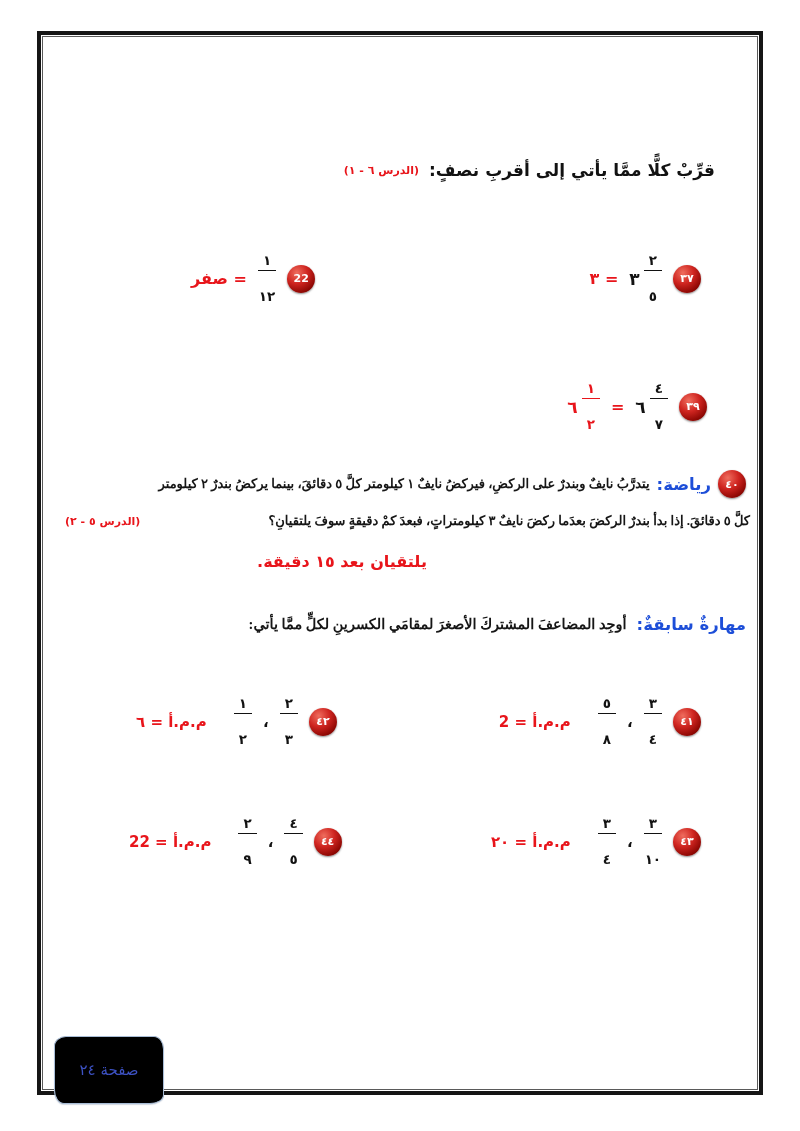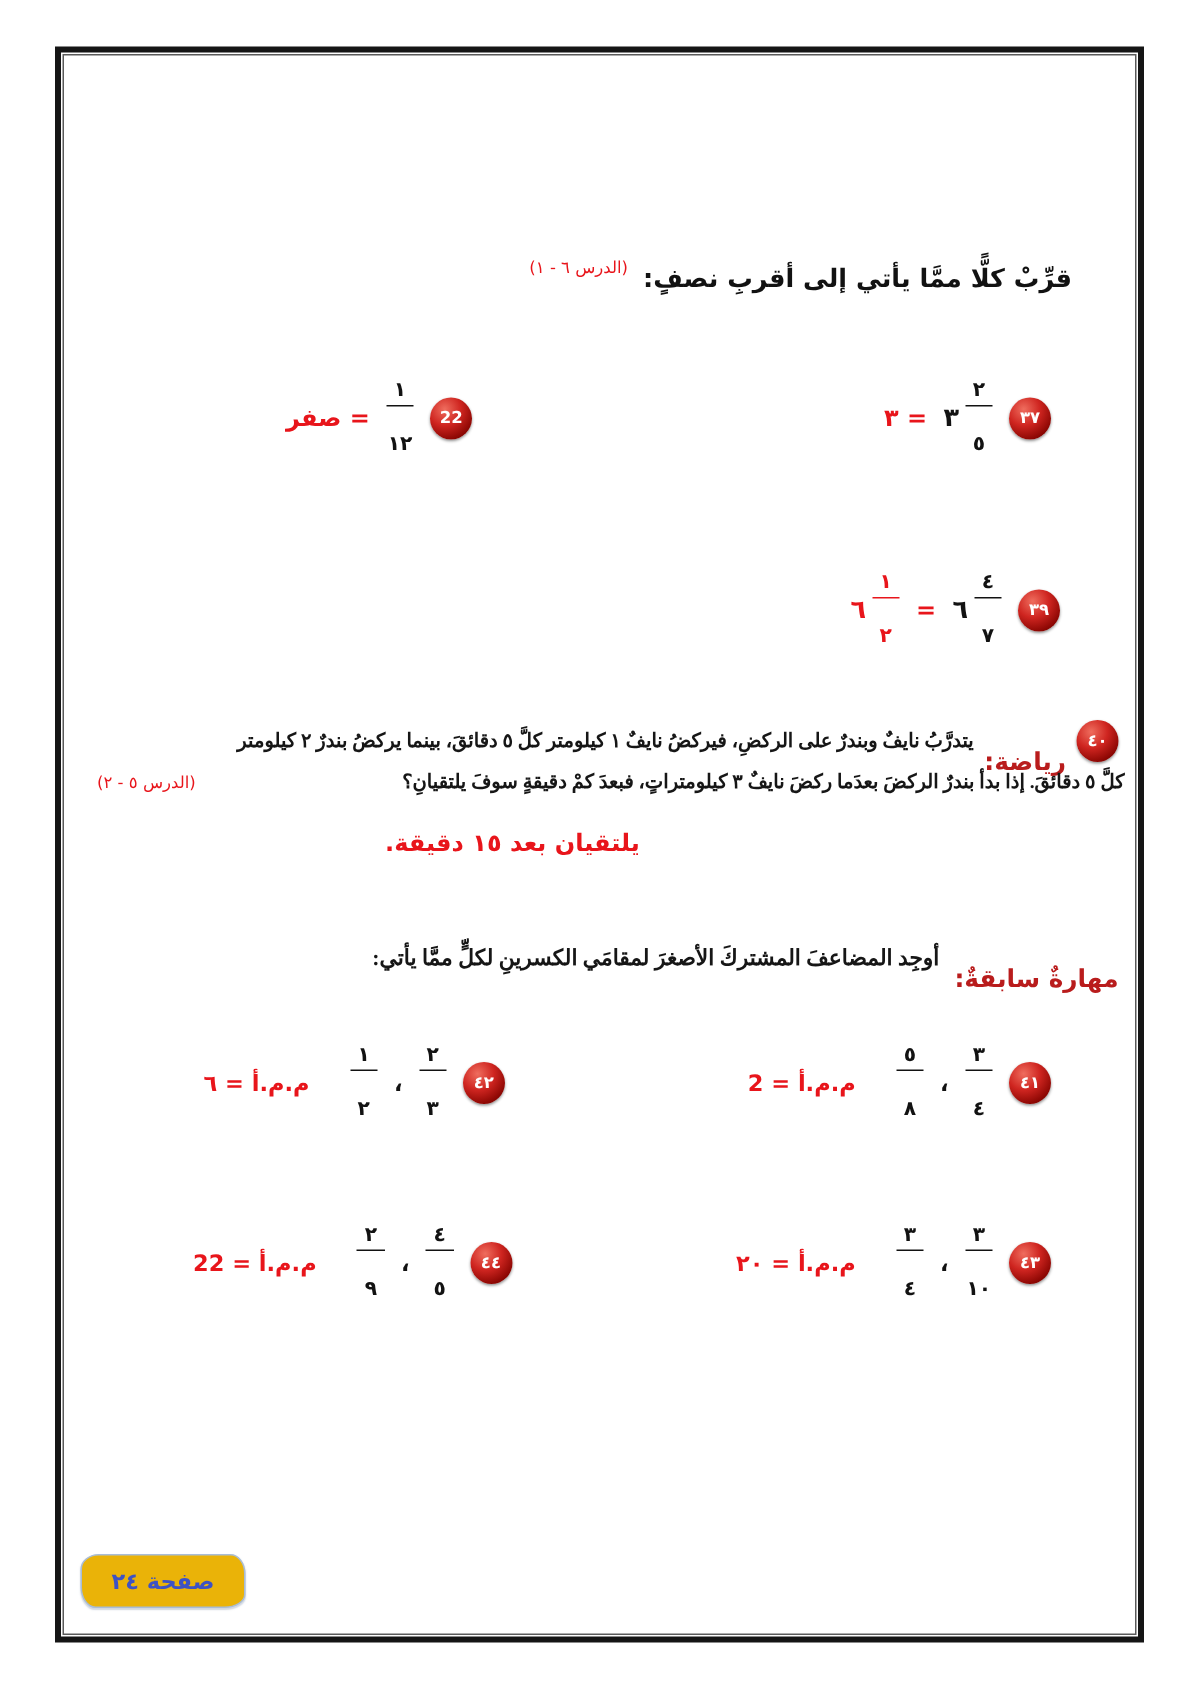--- a/index.html
+++ b/index.html
@@ -11,25 +11,25 @@
   .frame {
     position:absolute; top:31px; left:37px; right:37px; bottom:36px;
     border:4px solid #151515;
   }
   .frame-inner-line {
     position:absolute; inset:1px; border:1px solid #5a5a5a; pointer-events:none;
   }
   .row { position:absolute; right:0; left:0; display:flex; direction:rtl; align-items:center; }
 
   
-  .black-bold { color:#121212; font-weight:bold; font-size:17px;margin-top:16px; }
+  .black-bold { color:#121212; font-weight:bold; font-size:17px; }
   .body-text  { color:#161616; font-weight:600; font-size:13px; white-space:nowrap;font-family:Liberation Serif, serif; }
-  .navy-label { color:#b91c1c; font-weight:bold; font-size:16.5px; white-space:nowrap;margin-top:28px; }
+  .navy-label { color:#1d4ed8; font-weight:bold; font-size:16.5px; white-space:nowrap; }
   .red  { color:#e8151b; }
-  .lesson-ref { color:#e8151b; font-weight:normal; font-size:11px; white-space:nowrap; }
+  .lesson-ref { color:#e8151b; font-weight:bold; font-size:11px; white-space:nowrap; }
   .red-ans { color:#e8151b; font-weight:bold; font-size:16px; white-space:nowrap; }
 
   
   .badge {
     flex:0 0 auto; width:28px; height:28px; border-radius:50%;
     background:radial-gradient(circle at 35% 28%, #ef6d5e 0%, #cf2520 40%, #8c0703 75%, #4f0000 100%);
     color:#fff; display:flex; align-items:center; justify-content:center;
     font-size:11px; font-weight:bold; box-shadow:0 1px 2px rgba(0,0,0,.45);
   }
 
@@ -55,23 +55,23 @@
   .p40-line1   { top:435px; padding:0 13px; gap:7px; }
   .p40-line2   { top:478px; justify-content:space-between; padding:0 9px 0 24px; }
   .p40-answer  { top:517px; display:block; text-align:center; transform:translateX(-58px); }
   .skill-row   { top:580px; padding:0 13px; gap:10px; }
   .row-41-42   { top:661px; justify-content:space-between; padding:0 58px 0 95px; }
   .row-43-44   { top:781px; justify-content:space-between; padding:0 58px 0 88px; }
 
   
   .page-num {
     position:absolute; top:1036px; left:54px; min-width:110px; text-align:center;
-    background:#eab308; border:1.6px solid #a9bdd6;
+    background:#000000; border:1.6px solid #a9bdd6;
     border-radius:12px 10px 14px 10px / 10px 13px 9px 14px;
-    padding:8px 16px; color:#3d52c4; font-weight:bold; font-size:15px;
+    padding:24px 16px; color:#3d52c4; font-weight:normal; font-size:15px;
     box-shadow:0 1px 1px rgba(120,140,170,.35);
   }
 </style>
 </head>
 <body>
 
 <div class="page">
   <div class="frame">
     <div class="frame-inner-line"></div>
 

